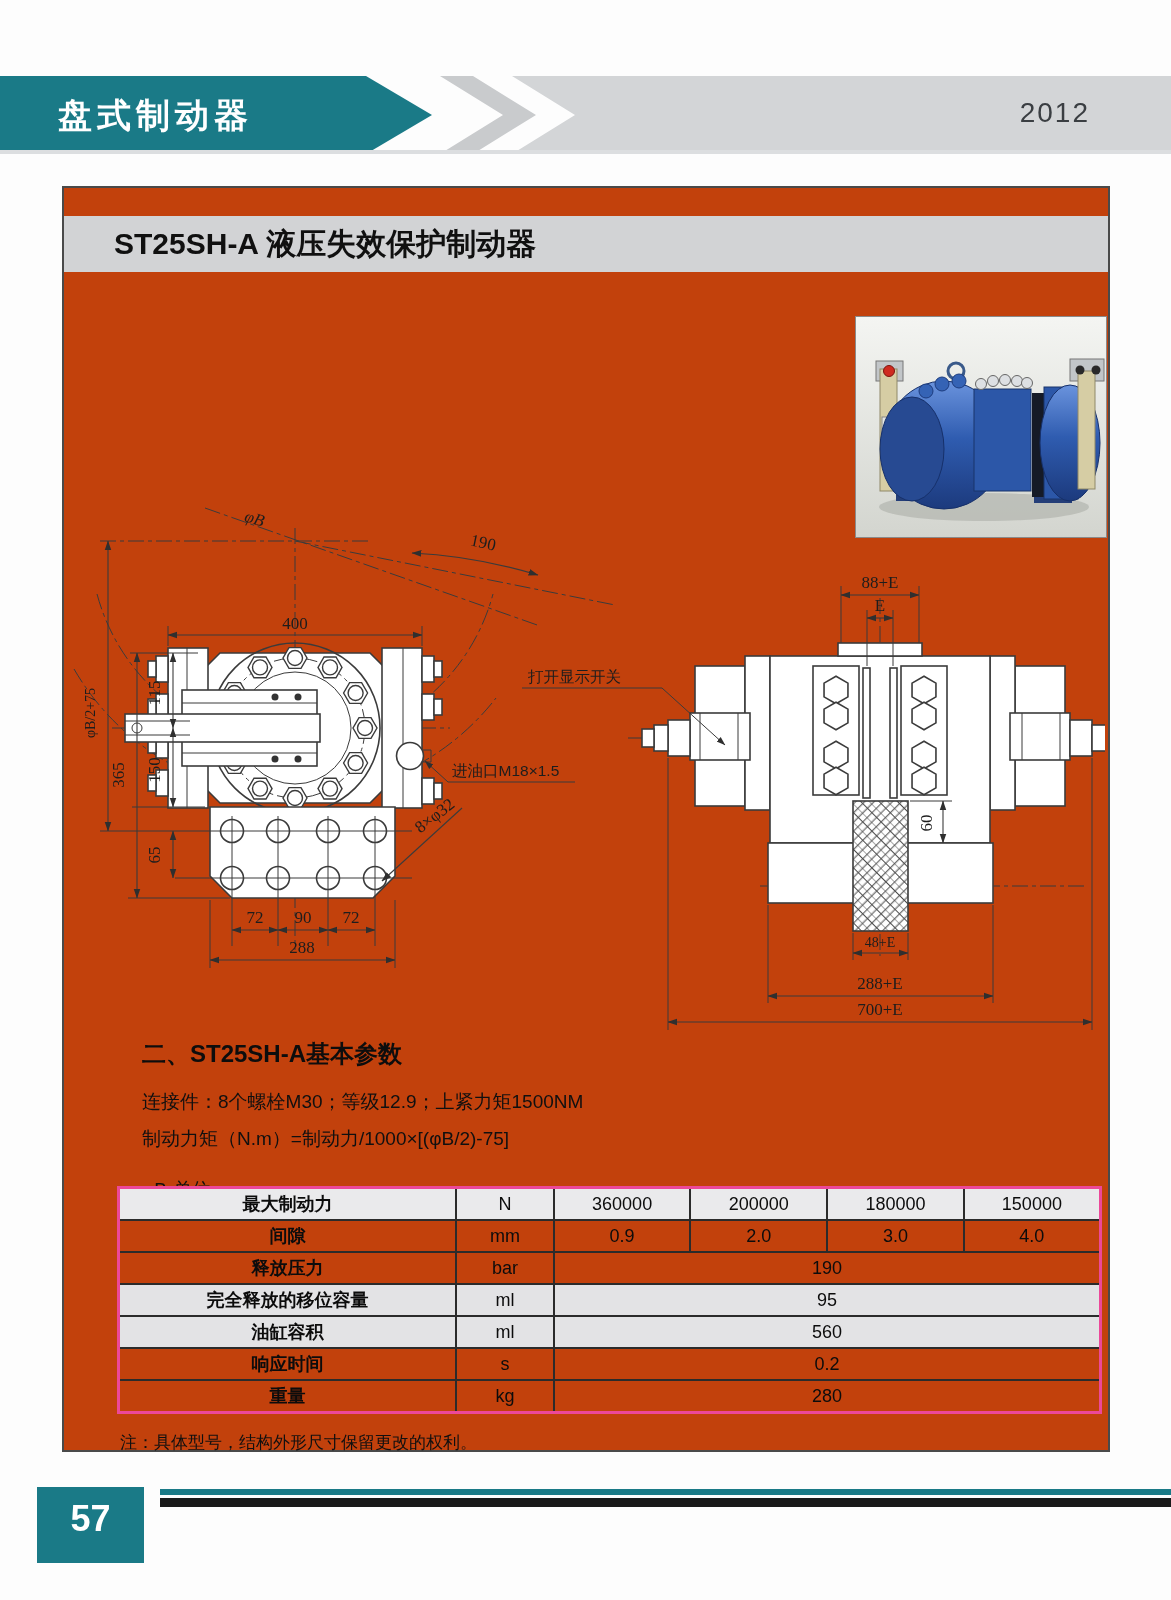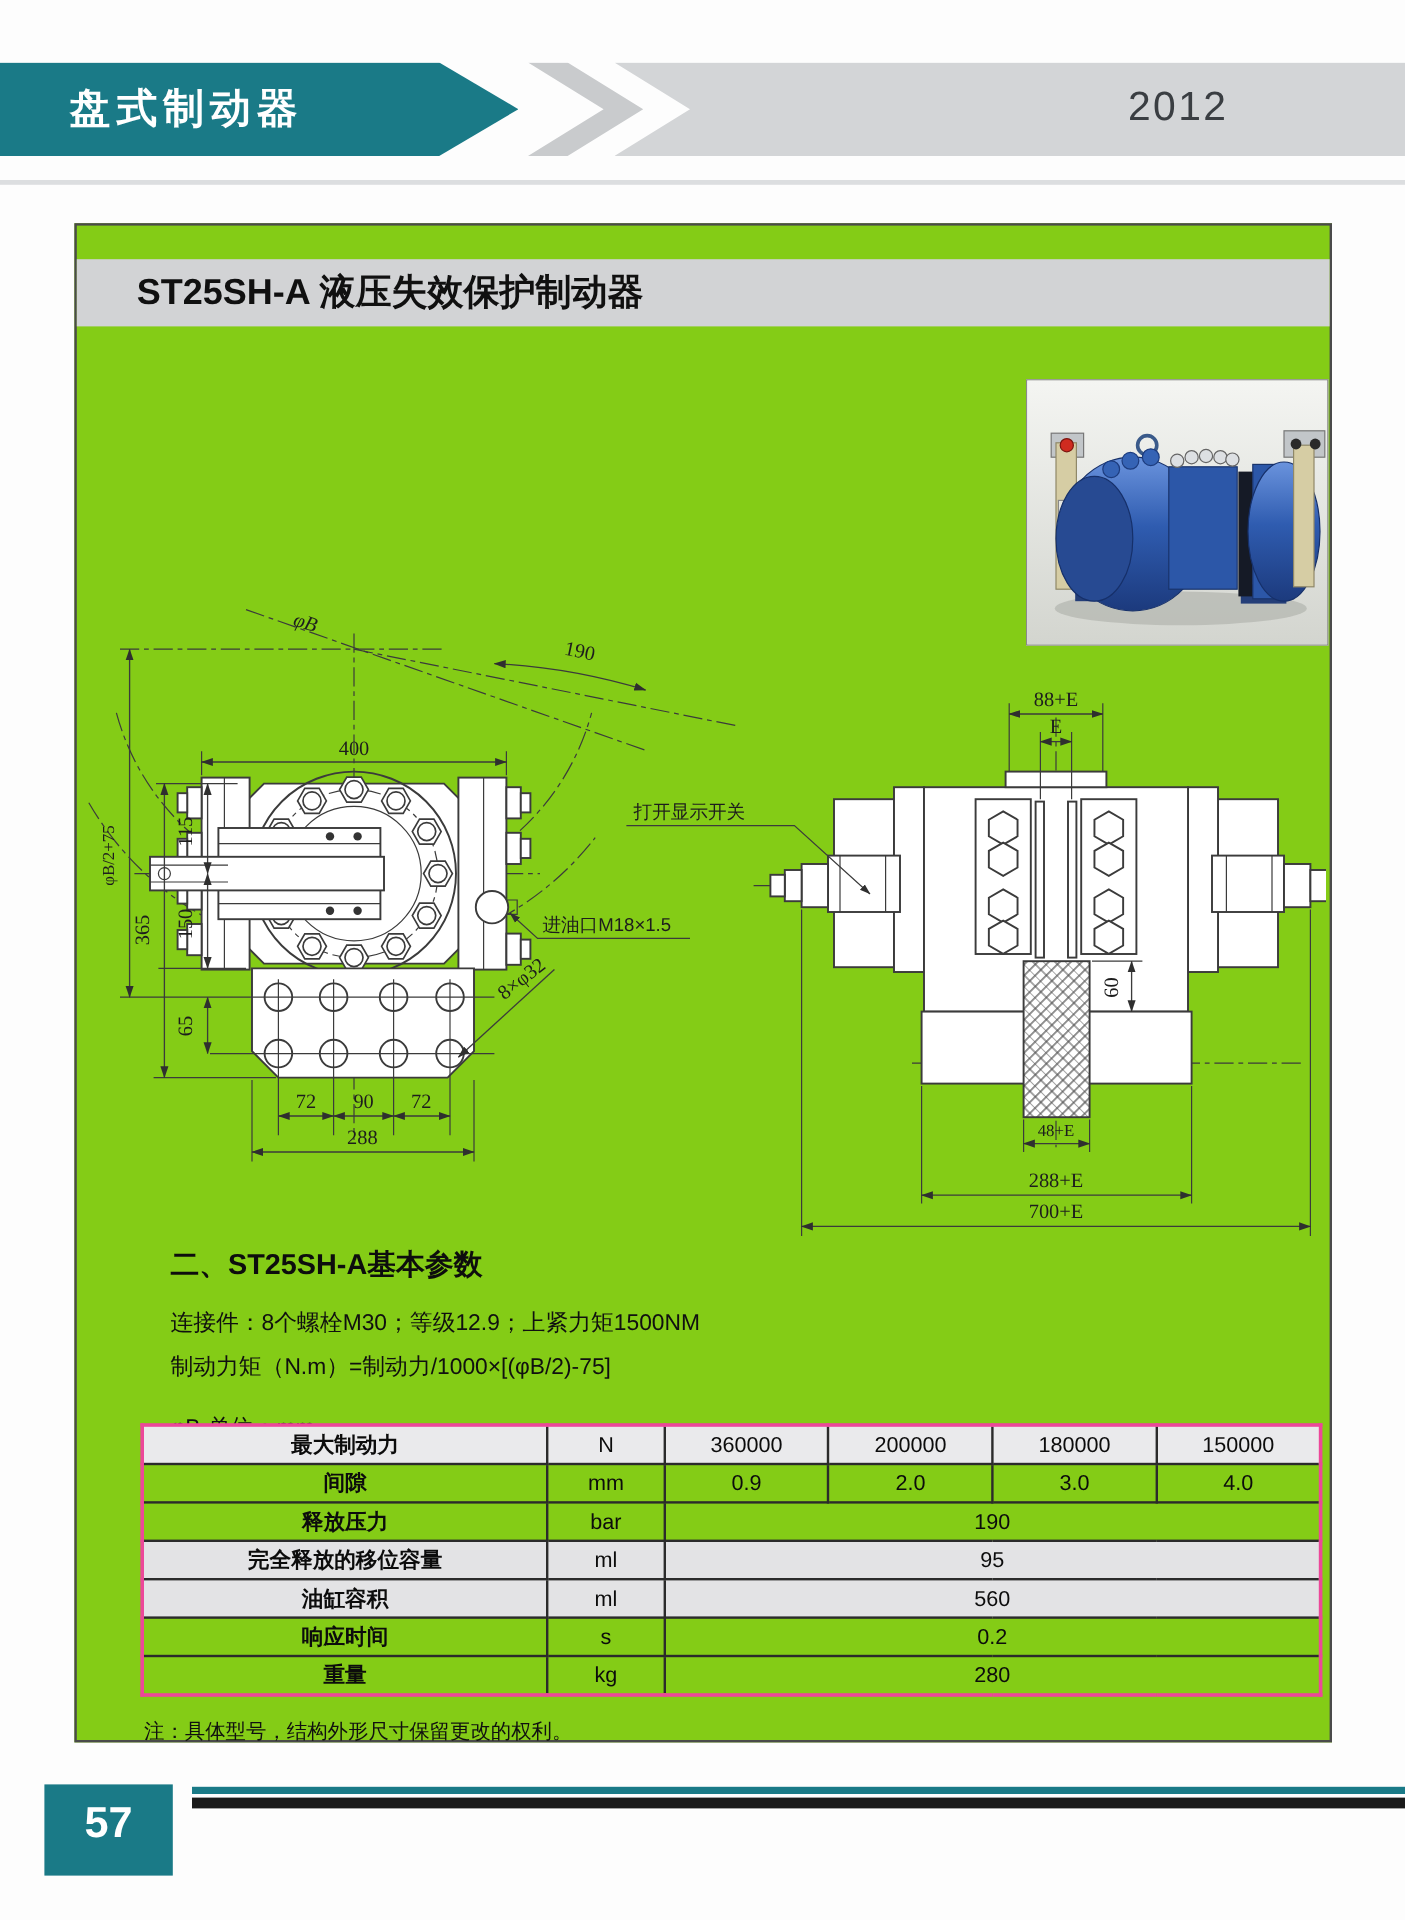--- a/index.html
+++ b/index.html
@@ -1,34 +1,34 @@
 <!DOCTYPE html>
 <html><head>
 <meta charset="utf-8">
 <style>
   html,body{margin:0;padding:0;}
   body{
     width:1171px;height:1600px;position:relative;background:#fdfdfd;
     font-family:"Liberation Sans","DejaVu Sans",sans-serif;overflow:hidden;
   }
   
-  .hdr{position:absolute;left:0;top:52px;width:933px;height:78px;}
+  .hdr{position:absolute;left:0;top:76px;width:933px;height:78px;}
   .hdr-teal{position:absolute;left:0;top:0;width:432px;height:78px;background:#1a7a87;
     clip-path:polygon(0 0,366px 0,432px 50%,366px 100%,0 100%);}
   .hdr-teal span{position:absolute;left:58px;top:0;line-height:78px;color:#fff;
     font-size:34px;font-weight:bold;letter-spacing:5px;}
   .hdr-chev{position:absolute;left:440px;top:0;width:96px;height:78px;background:#c9cbcd;
     clip-path:polygon(0 0,33px 0,96px 50%,33px 100%,0 100%,63px 50%);}
   .hdr-gray{position:absolute;left:512px;top:0;width:659px;height:78px;background:#d3d5d7;
     clip-path:polygon(0 0,100% 0,100% 100%,0 100%,63px 50%);}
-  .hdr-year{position:absolute;left:940px;top:0;width:150px;text-align:left;line-height:74px;
-    font-size:34px;color:#3a3e42;letter-spacing:2px;}
+  .hdr-year{position:absolute;left:940px;top:0;width:150px;text-align:right;line-height:74px;
+    font-size:28px;color:#3a3e42;letter-spacing:2px;}
   .hdr-rule{position:absolute;left:0;top:150px;width:1171px;height:4px;background:#dcdee0;}
   
-  .box{position:absolute;left:62px;top:186px;width:1048px;height:1266px;background:#84cc16;
+  .box{position:absolute;left:62px;top:186px;width:1048px;height:1266px;background:#c2410c;
     border:2px solid #4a4a4a;box-sizing:border-box;}
   .title-band{position:absolute;left:0;top:28px;width:100%;height:56px;background:#d2d3d5;}
   .title-band span{position:absolute;left:50px;line-height:56px;font-size:30px;font-weight:bold;color:#101010;}
   .photo{position:absolute;left:791px;top:128px;width:252px;height:222px;border:1px solid #8a8a8a;
     background:#eef0ec;box-sizing:border-box;}
   .draw{position:absolute;left:6px;top:310px;width:1035px;height:535px;}
   .sec-head{position:absolute;left:78px;top:850px;font-size:24px;font-weight:bold;color:#0d0d0d;}
   .spec{position:absolute;left:78px;font-size:19px;color:#101010;}
   .spec.l1{top:901px;} .spec.l2{top:938px;} .spec.l3{top:974px;margin-top:15px;}
   

